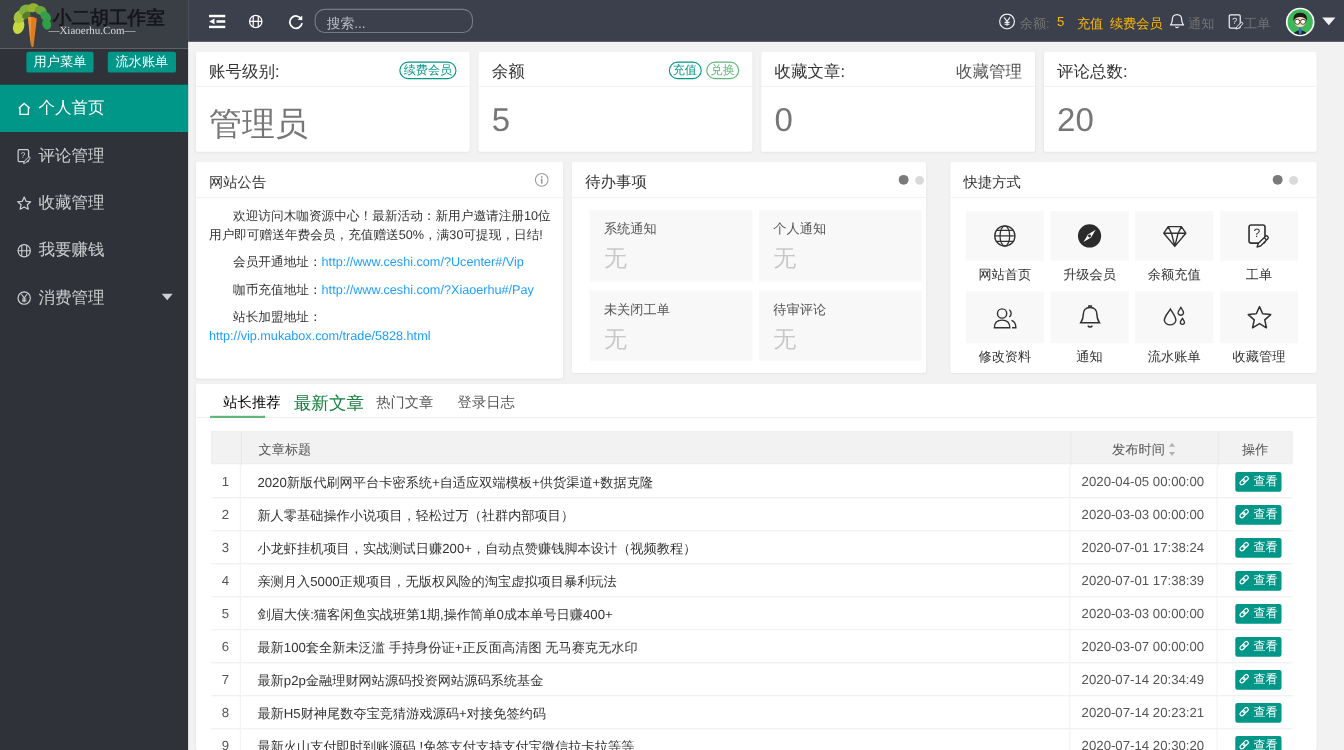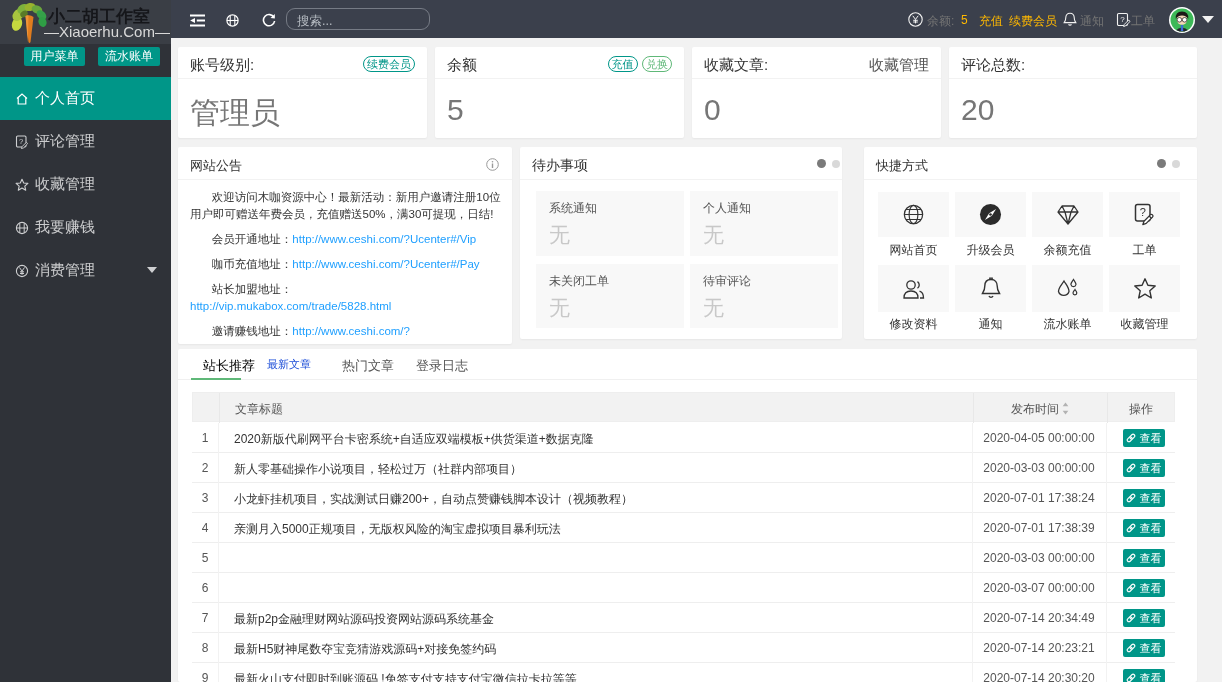--- a/index.html
+++ b/index.html
@@ -46,21 +46,21 @@
   <ellipse cx="29" cy="7.5" rx="4" ry="5.5" fill="#6aa63c" transform="rotate(110 29 7.5)"></ellipse>
   <ellipse cx="33.5" cy="13" rx="4" ry="5.5" fill="#35a049" transform="rotate(135 33.5 13)"></ellipse>
   <ellipse cx="34.5" cy="20" rx="4" ry="5" fill="#2f9e45" transform="rotate(160 34.5 20)"></ellipse>
   <ellipse cx="16" cy="12" rx="3" ry="4" fill="#5a7a28" transform="rotate(55 16 12)"></ellipse>
   <path d="M17.5 14 Q22 12 25.5 15 L22.5 40 Q21.5 42 20.5 40 Z" fill="#e07c1e"></path>
   <path d="M17.5 14 Q19 13 20.5 13.5 L19.8 40 Z" fill="#ef9537"></path>
   </g>
 </svg>
 </div>
 <div class="abs" style="left:48px;top:5px;width:112px;font-size:17px;font-weight:bold;color:#15161a;white-space:nowrap">小二胡工作室</div>
-<div class="abs" style="left:44px;top:23px;width:112px;text-align:center;font-size:15px;color:#d8d8d8;font-family:Liberation Sans, sans-serif;white-space:nowrap">—Xiaoerhu.Com—</div>
+<div class="abs" style="left:44px;top:23px;width:112px;text-align:left;font-size:10px;color:#d8d8d8;font-family:Liberation Serif, serif;white-space:nowrap">—Xiaoerhu.Com—</div>
 
 <div class="abs" style="left:0;top:44px;width:171px;height:638px;background:#2f3238"></div>
 <div class="abs" style="left:24px;top:47px;width:61px;height:19px;background:#009688;border-radius:2px;color:#fff;font-size:12px;text-align:center;line-height:19px">用户菜单</div>
 <div class="abs" style="left:98px;top:47px;width:62px;height:19px;background:#009688;border-radius:2px;color:#fff;font-size:12px;text-align:center;line-height:19px">流水账单</div>
 
 <div class="mitem" style="top:77px;background:#009688;color:#fff">
   <span class="mi"><svg width="14" height="14" viewBox="0 0 14 14">
         <path d="M2 6.5 L7 2 L12 6.5 M3.2 5.8 V12 H10.8 V5.8" fill="none" stroke="#fff" stroke-width="1.2"></path>
       </svg></span>
   <span class="mt">个人首页</span>
@@ -196,24 +196,23 @@
         <circle cx="6.5" cy="6.5" r="5.8" fill="none" stroke="#999" stroke-width="1"></circle>
         <circle cx="6.5" cy="3.8" r="0.8" fill="#999"></circle>
         <rect x="5.8" y="5.5" width="1.4" height="4.5" fill="#999"></rect>
       </svg>
   </div>
   <div class="abs" style="left:0;right:0;top:32px;border-bottom:1px solid #f2f2f2"></div>
   <div class="abs" style="left:12px;top:40px;width:322px;font-size:11.5px;color:#333;line-height:17px;white-space:nowrap;overflow:hidden">
     <div style="text-indent:1.9em;margin-top:2px">欢迎访问木咖资源中心！最新活动：新用户邀请注册10位</div>
     <div>用户即可赠送年费会员，充值赠送50%，满30可提现，日结!</div>
     <div style="text-indent:1.9em;margin-top:8px">会员开通地址：<span class="link">http://www.ceshi.com/?Ucenter#/Vip</span></div>
-    <div style="text-indent:1.9em;margin-top:8px">咖币充值地址：<span class="link">http://www.ceshi.com/?Ucenter#/Pay</span></div>
+    <div style="text-indent:1.9em;margin-top:8px">咖币充值地址：<span class="link">http://www.ceshi.com/?Xiaoerhu#/Pay</span></div>
     <div style="text-indent:1.9em;margin-top:8px">站长加盟地址：</div>
     <div><span class="link">http://vip.mukabox.com/trade/5828.html</span></div>
-    <div style="text-indent:1.9em;margin-top:8px">邀请赚钱地址：<span class="link">http://www.ceshi.com/?</span></div>
   </div>
 </div>
 
 <div class="card" style="left:520px;top:147px;width:322px;height:192px">
   <div class="abs lbl" style="left:12px;top:10px;font-size:14px">待办事项</div>
   <div class="dot1" style="left:297px"></div>
   <div class="dot2" style="left:312px"></div>
   <div class="abs" style="left:0;right:0;top:32px;border-bottom:1px solid #f2f2f2"></div>
   <div class="panel" style="left:16px;top:44px;width:148px;height:65px">
       <div class="plabel">系统通知</div>
@@ -302,21 +301,21 @@
       </svg>
   </div>
   <div class="tlabel" style="left:14px;top:169px">修改资料</div>
   <div class="tlabel" style="left:91px;top:169px">通知</div>
   <div class="tlabel" style="left:168px;top:169px">流水账单</div>
   <div class="tlabel" style="left:245px;top:169px">收藏管理</div>
 </div>
 
 <div class="card" style="left:178px;top:349px;width:1019px;height:333px">
   <div class="abs" style="left:25px;top:8px;font-size:13px;color:#000">站长推荐</div>
-  <div class="abs" style="left:89px;top:8px;font-size:11px;color:#1d4ed8">最新文章</div>
+  <div class="abs" style="left:89px;top:8px;font-size:16px;color:#15803d">最新文章</div>
   <div class="abs" style="left:164px;top:8px;font-size:13px;color:#555">热门文章</div>
   <div class="abs" style="left:238px;top:8px;font-size:13px;color:#555">登录日志</div>
   <div class="abs" style="left:0;right:0;top:30px;border-bottom:1px solid #f0f0f0"></div>
   <div class="abs" style="left:13px;top:29px;width:50px;border-bottom:2px solid #5FB878"></div>
 
   <div class="abs" style="left:14px;top:43px;width:983px;height:30px;background:#f2f2f2;border:1px solid #eee;font-size:12px;color:#555">
     <div class="abs" style="left:26px;top:0;width:0;height:30px;border-left:1px solid #e8e8e8"></div>
     <div class="abs" style="left:780px;top:0;width:0;height:30px;border-left:1px solid #e8e8e8"></div>
     <div class="abs" style="left:914px;top:0;width:0;height:30px;border-left:1px solid #e8e8e8"></div>
     <div class="abs" style="left:42px;top:8px">文章标题</div>
@@ -384,33 +383,35 @@
               <rect x="0.4" y="3.3" width="5.4" height="3.4" rx="1.7"></rect>
               <rect x="4.2" y="3.3" width="5.4" height="3.4" rx="1.7"></rect>
             </g>
           </svg> 查看</div>
       </div>
   <div class="trow" style="top:194px">
         <div class="abs" style="left:26px;top:0;height:30px;border-left:1px solid #f2f2f2"></div>
         <div class="abs" style="left:780px;top:0;height:30px;border-left:1px solid #f2f2f2"></div>
         <div class="abs" style="left:914px;top:0;height:30px;border-left:1px solid #f2f2f2"></div>
         <div class="tnum">5</div>
+        <div class="ttitle">剑眉大侠:猫客闲鱼实战班第1期,操作简单0成本单号日赚400+</div>
         <div class="tdate">2020-03-03 00:00:00</div>
         <div class="tbtn"><svg width="10" height="10" viewBox="0 0 10 10" style="vertical-align:-1px">
             <g transform="rotate(-45 5 5)" stroke="#fff" fill="none" stroke-width="1.1">
               <rect x="0.4" y="3.3" width="5.4" height="3.4" rx="1.7"></rect>
               <rect x="4.2" y="3.3" width="5.4" height="3.4" rx="1.7"></rect>
             </g>
           </svg> 查看</div>
       </div>
   <div class="trow" style="top:224px">
         <div class="abs" style="left:26px;top:0;height:30px;border-left:1px solid #f2f2f2"></div>
         <div class="abs" style="left:780px;top:0;height:30px;border-left:1px solid #f2f2f2"></div>
         <div class="abs" style="left:914px;top:0;height:30px;border-left:1px solid #f2f2f2"></div>
         <div class="tnum">6</div>
+        <div class="ttitle">最新100套全新未泛滥 手持身份证+正反面高清图 无马赛克无水印</div>
         <div class="tdate">2020-03-07 00:00:00</div>
         <div class="tbtn"><svg width="10" height="10" viewBox="0 0 10 10" style="vertical-align:-1px">
             <g transform="rotate(-45 5 5)" stroke="#fff" fill="none" stroke-width="1.1">
               <rect x="0.4" y="3.3" width="5.4" height="3.4" rx="1.7"></rect>
               <rect x="4.2" y="3.3" width="5.4" height="3.4" rx="1.7"></rect>
             </g>
           </svg> 查看</div>
       </div>
   <div class="trow" style="top:254px">
         <div class="abs" style="left:26px;top:0;height:30px;border-left:1px solid #f2f2f2"></div>

